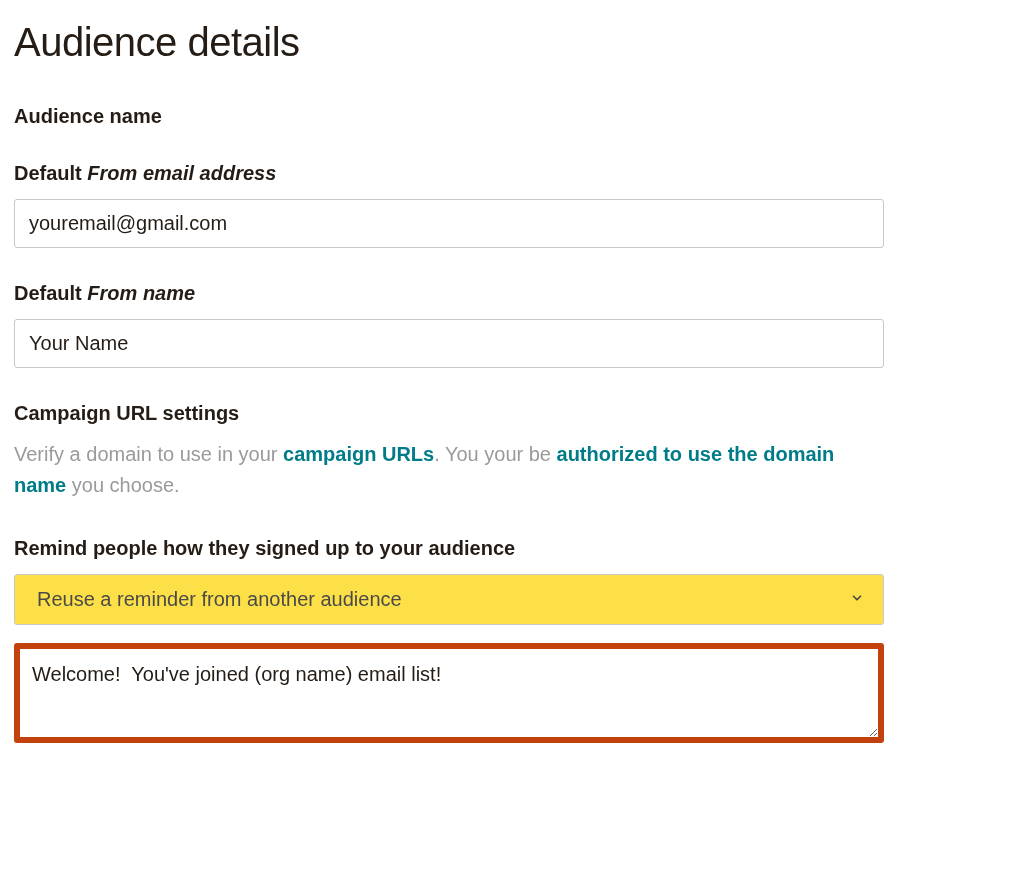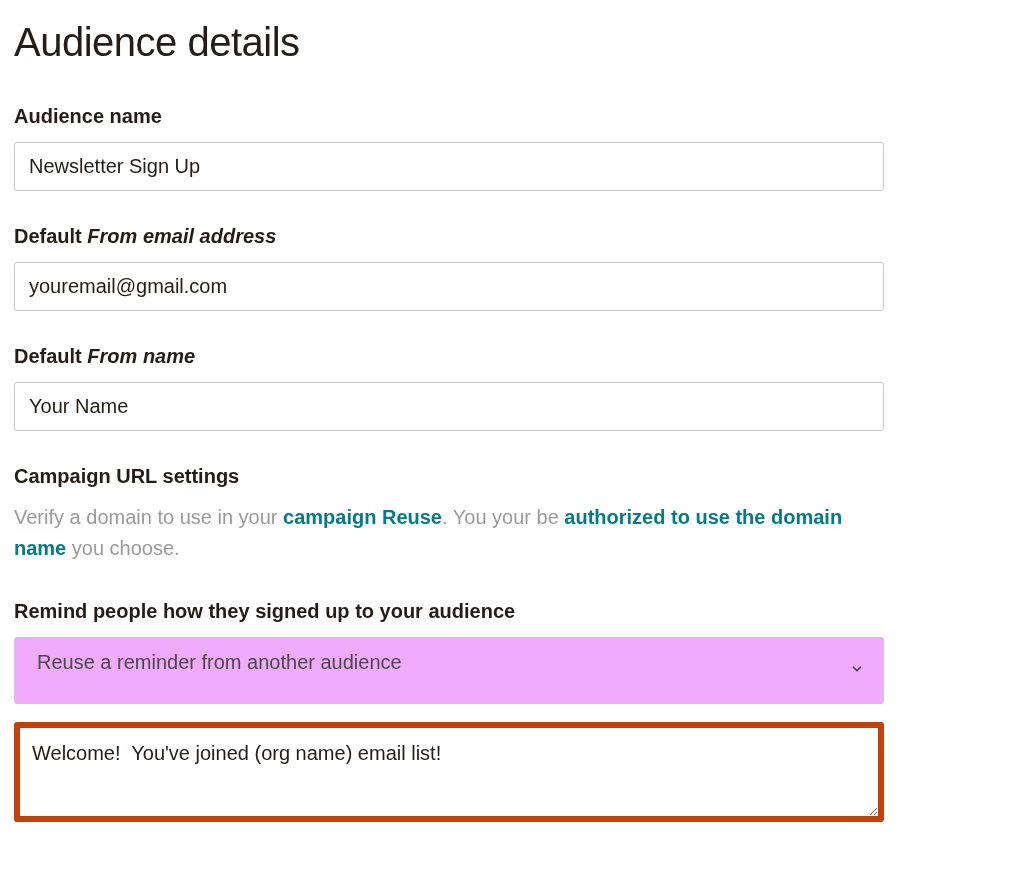--- a/index.html
+++ b/index.html
@@ -67,24 +67,24 @@
       text-decoration: none;
     }
     .url-section { margin-bottom: 36px; }
     .select-wrap {
       position: relative;
       width: 870px;
       margin-bottom: 18px;
     }
     .select-control {
       width: 100%;
-      padding: 13px 40px 29px 22px;
+      padding: 13px 40px 13px 22px;
       font-size: 20px;
       color: #4a4a4a;
-      background: #f0abfc;
+      background: #fde047;
       border: 1px solid #c9c9c9;
       border-radius: 3px;
       text-align: left;
       cursor: pointer;
       font-family: inherit;
     }
     .select-chevron {
       position: absolute;
       right: 20px;
       top: 50%;
@@ -105,41 +105,40 @@
       resize: both;
     }
   </style>
 </head>
 <body>
 
 <h1 class="page-title">Audience details</h1>
 
 <div class="field-group">
   <label class="field-label">Audience name</label>
-  <input type="text" class="text-input" value="Newsletter Sign Up" style="">
 </div>
 
 <div class="field-group">
   <label class="field-label">
     <span>Default </span><span class="italic">From email address</span>
   </label>
   <input type="text" class="text-input" value="youremail@gmail.com" style="">
 </div>
 
 <div class="field-group">
   <label class="field-label">
     <span>Default </span><span class="italic">From name</span>
   </label>
   <input type="text" class="text-input" value="Your Name" style="">
 </div>
 
 <div class="url-section">
   <div class="section-header">Campaign URL settings</div>
   <p class="help-text">
-    <span>Verify a domain to use in your </span><a href="#">campaign Reuse</a><span>. You your be </span><a href="#">authorized to use the domain name</a><span> you choose.</span>
+    <span>Verify a domain to use in your </span><a href="#">campaign URLs</a><span>. You your be </span><a href="#">authorized to use the domain name</a><span> you choose.</span>
   </p>
 </div>
 
 <div class="field-group">
   <div class="section-header">Remind people how they signed up to your audience</div>
   <div class="select-wrap">
     <button type="button" class="select-control">Reuse a reminder from another audience</button>
     <span class="select-chevron">
       <svg width="14" height="14" viewBox="0 0 24 24" fill="none" stroke="currentColor" stroke-width="3" stroke-linecap="round" stroke-linejoin="round">
           <polyline points="6 9 12 15 18 9"></polyline>

